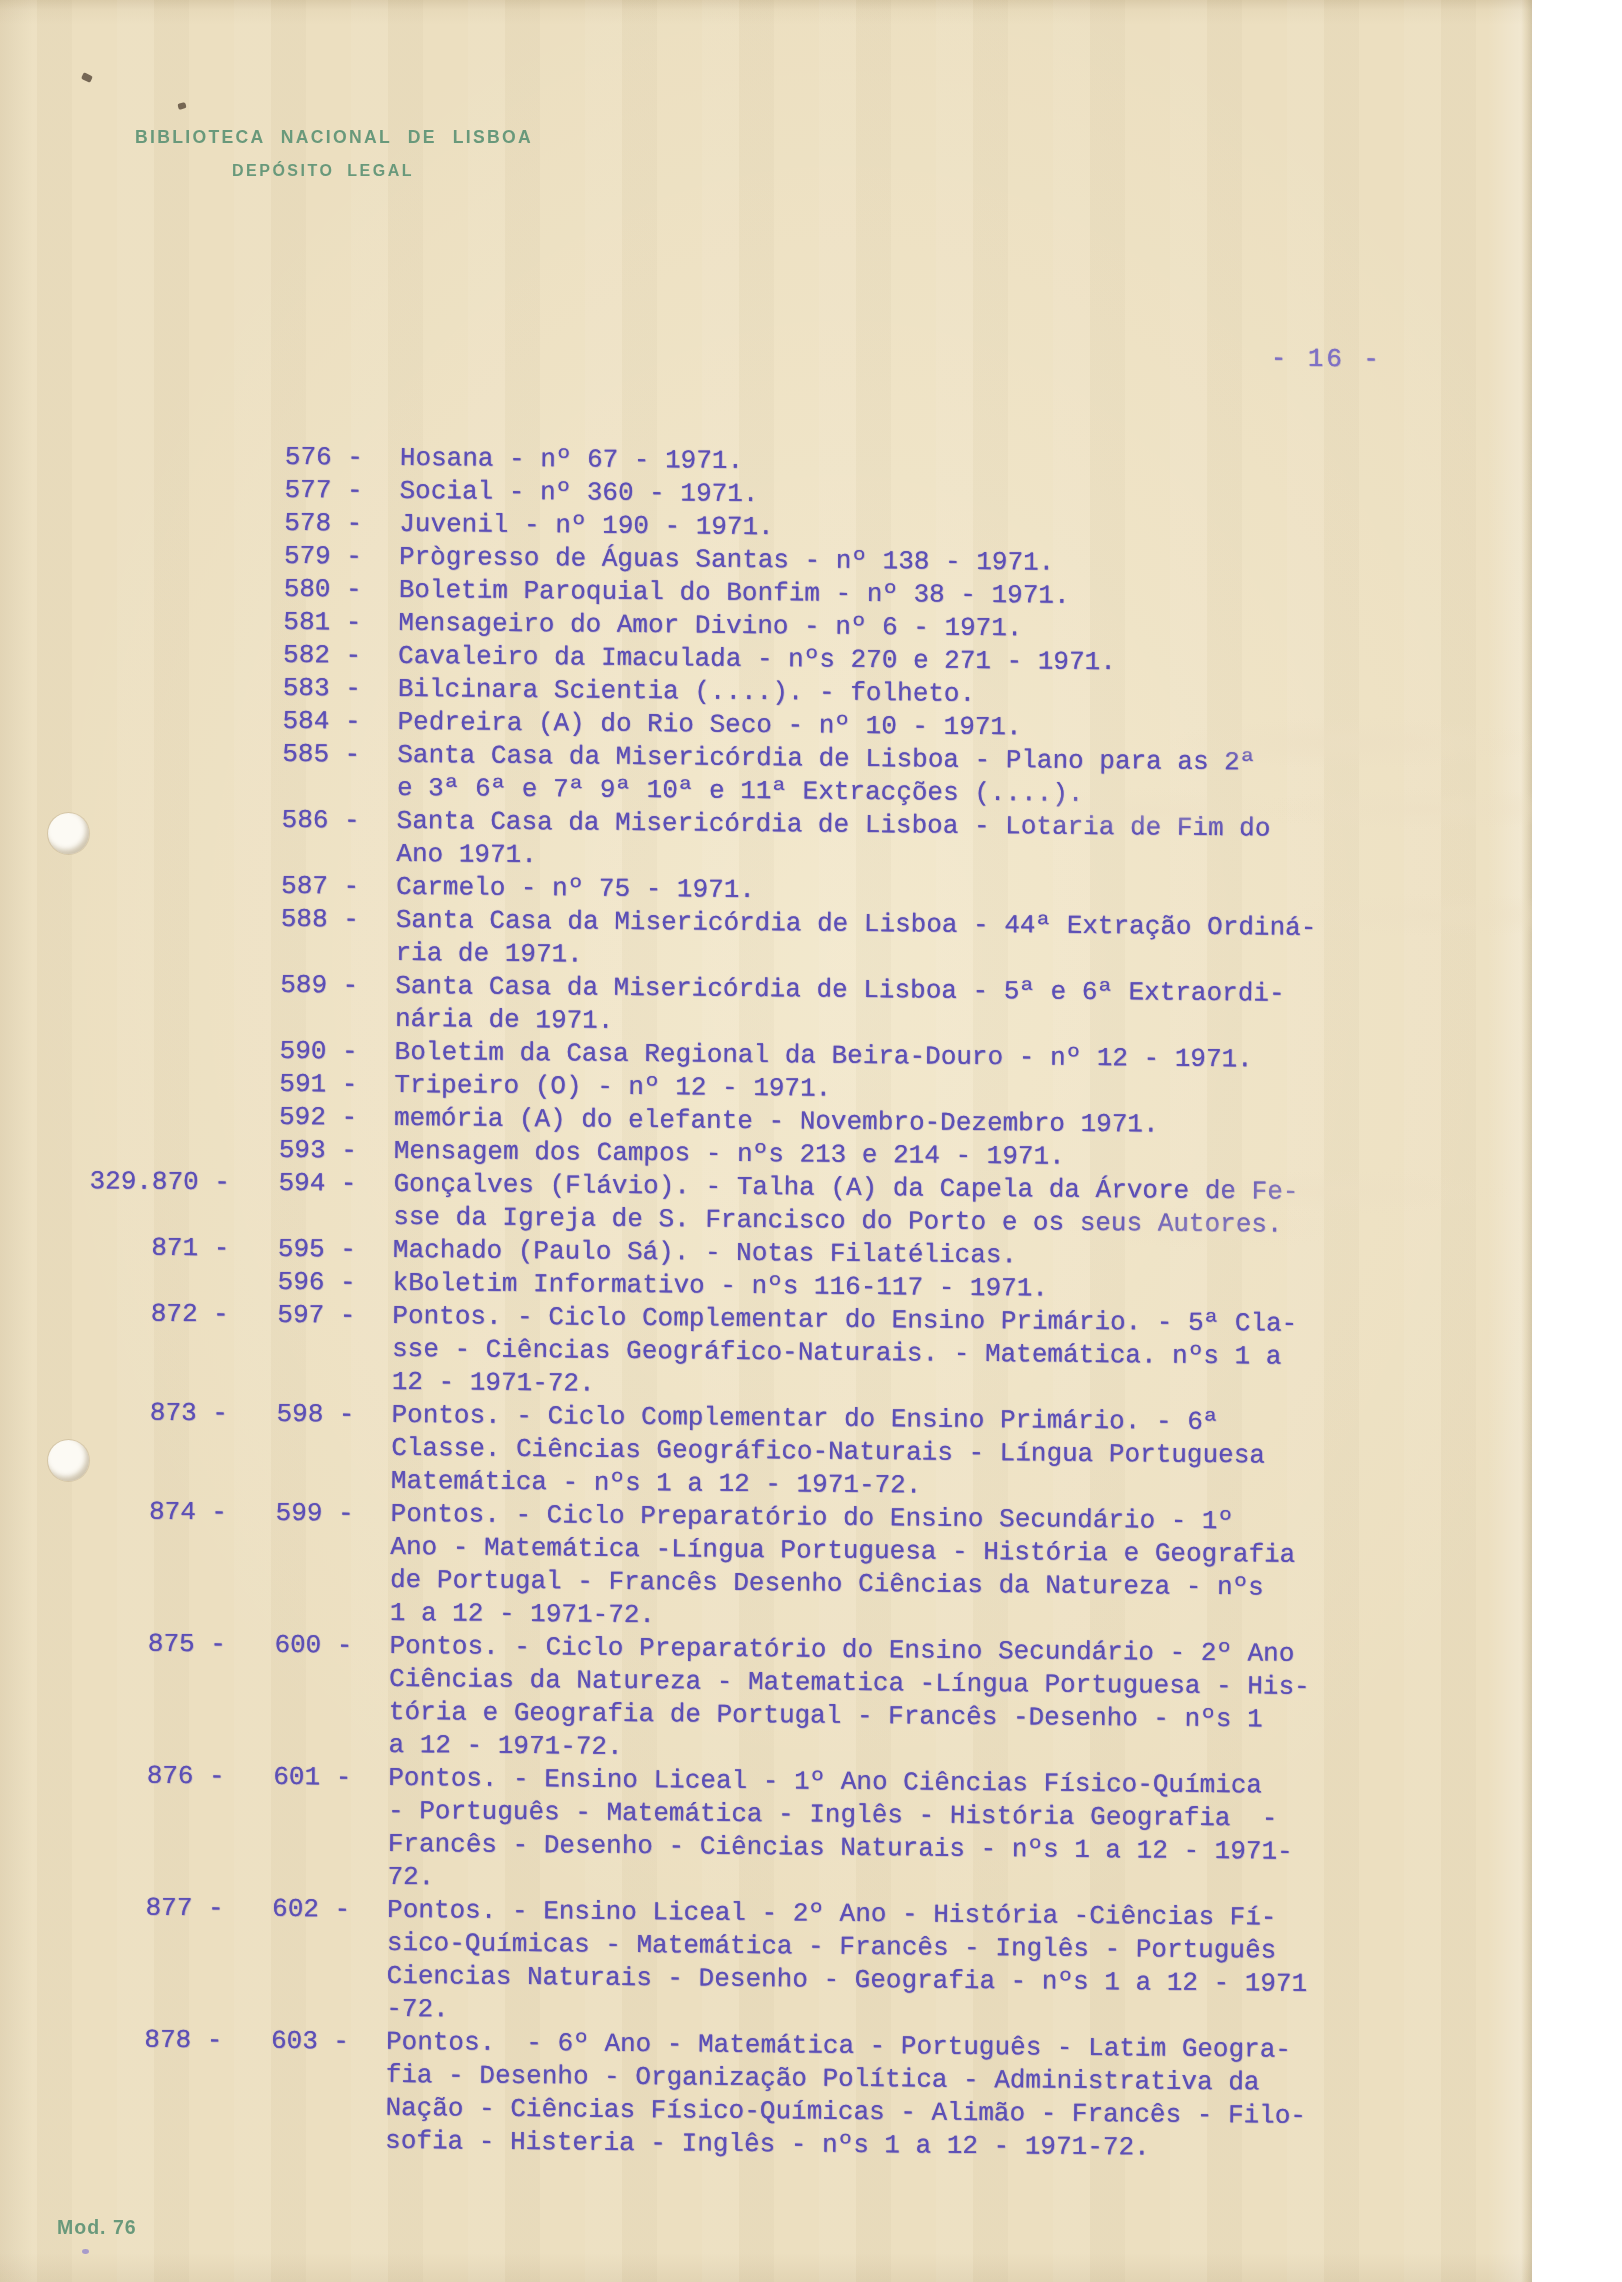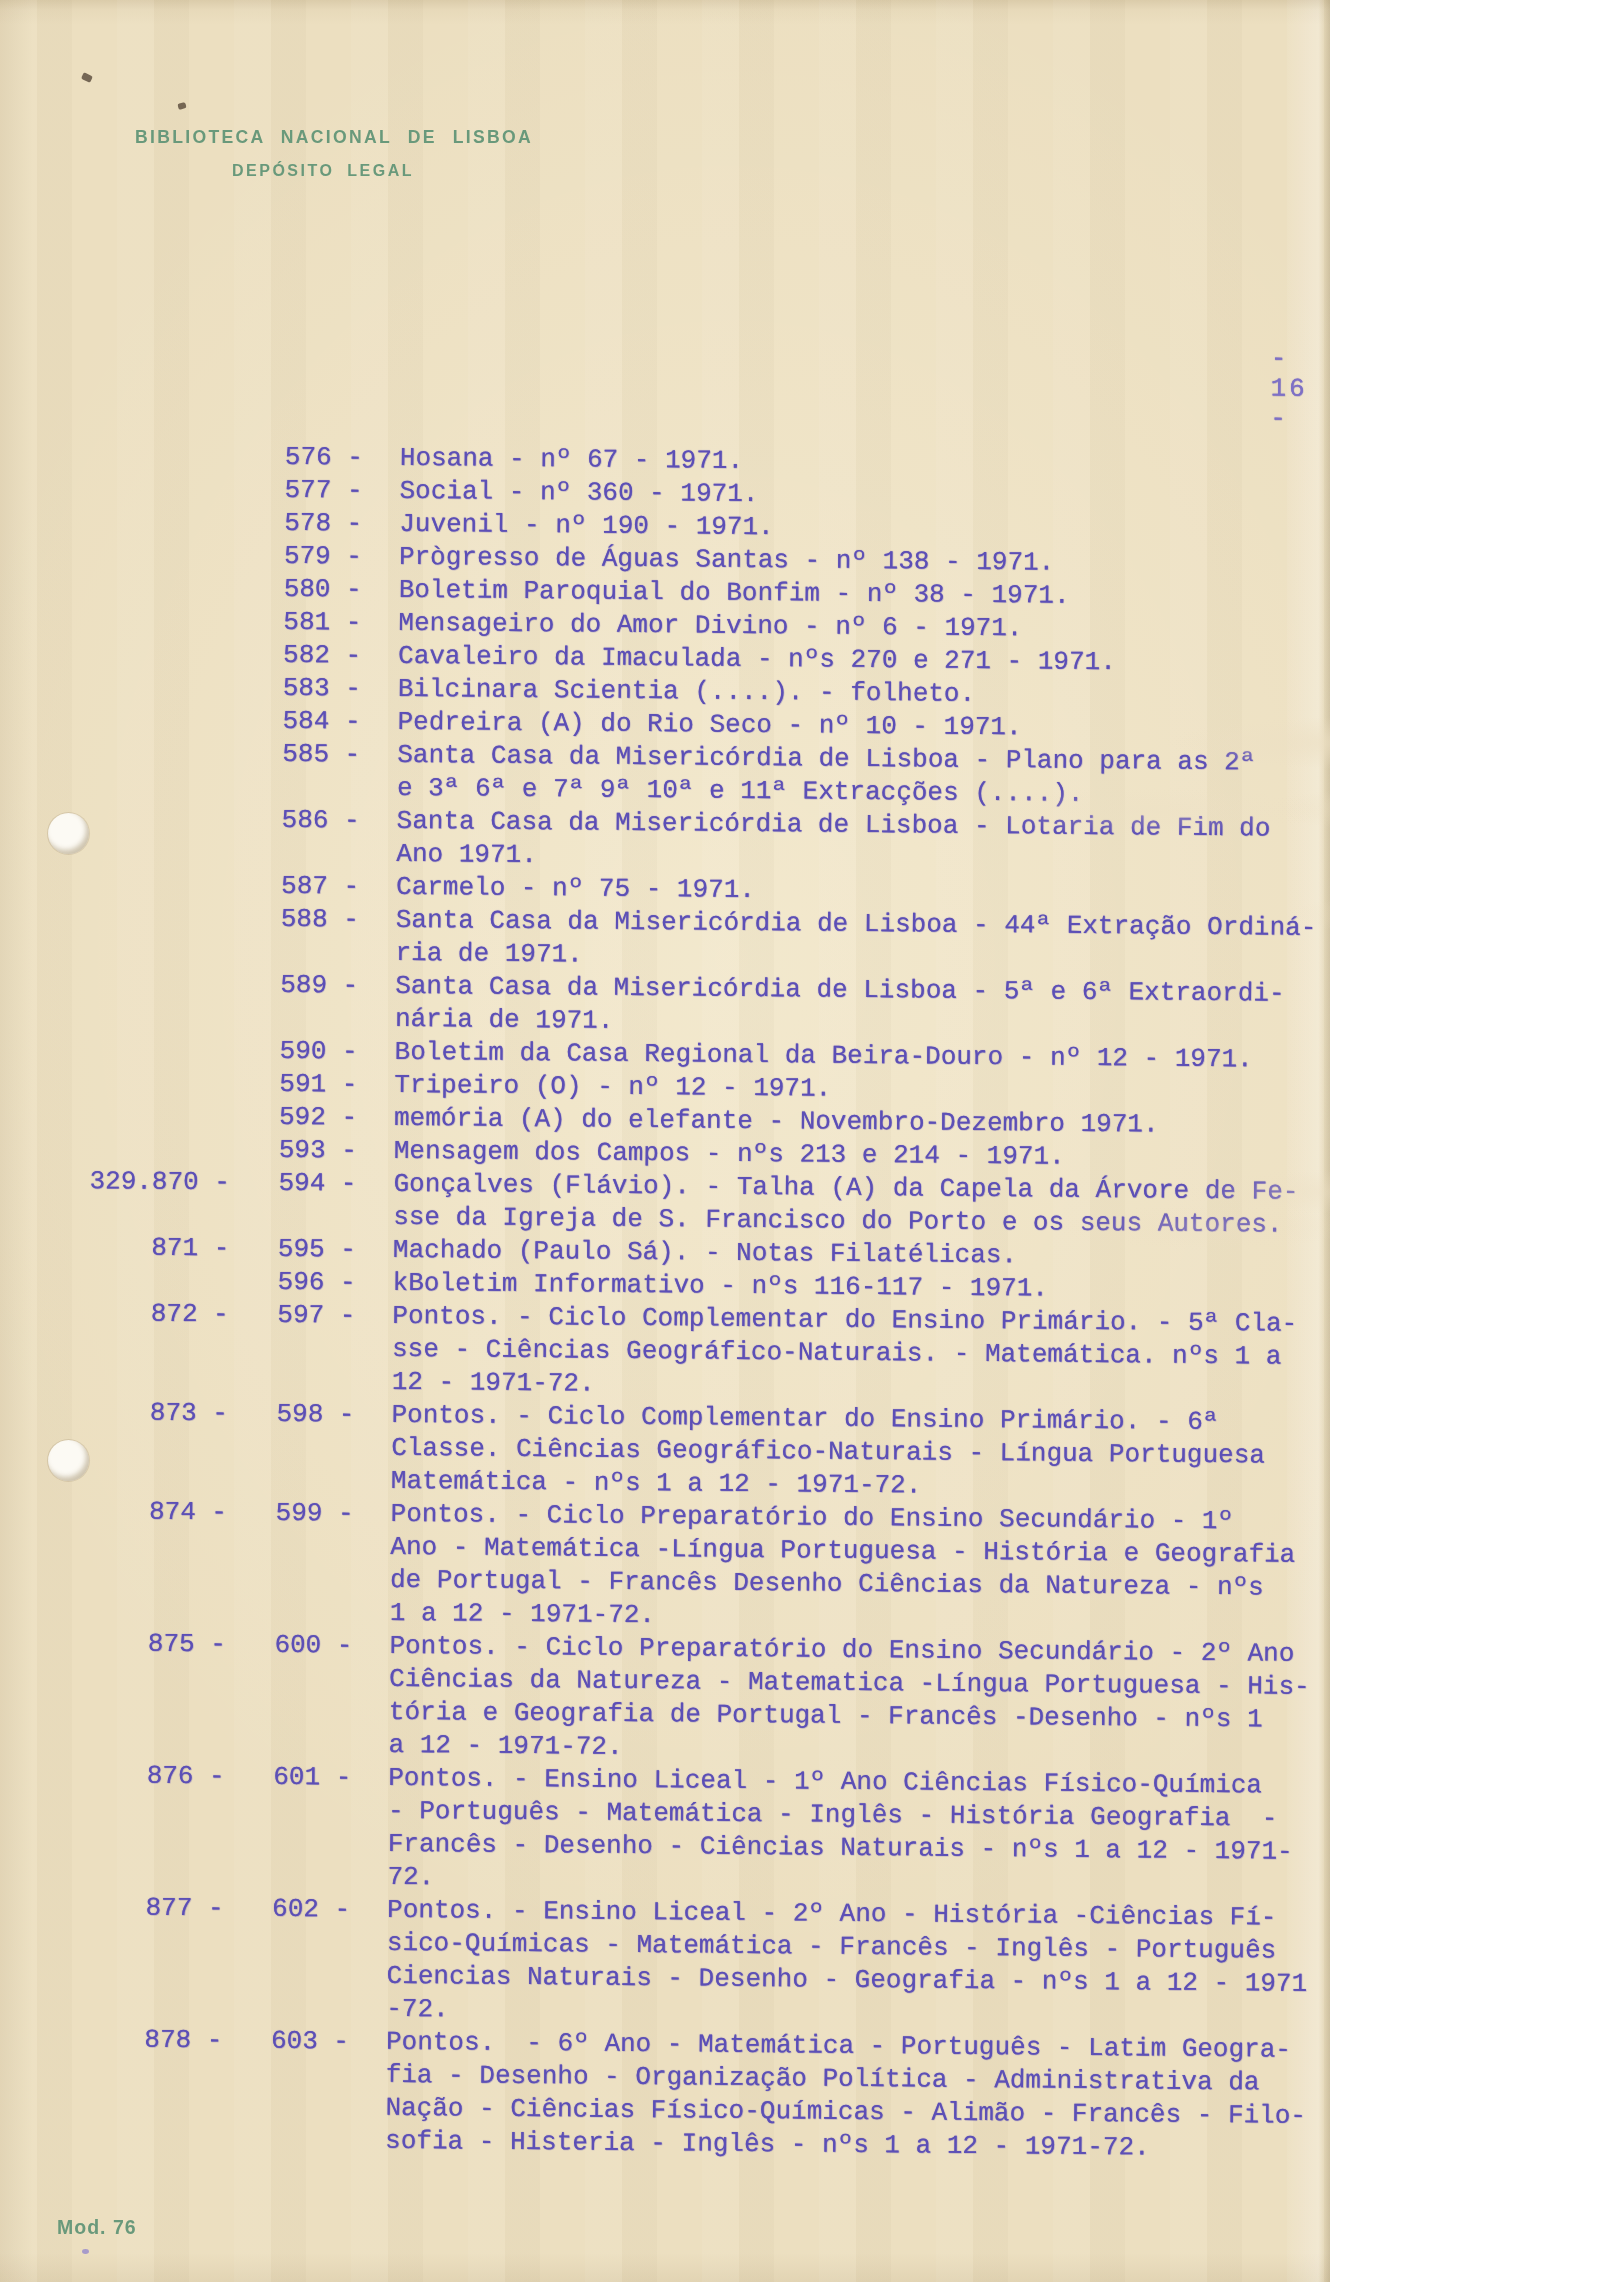--- a/index.html
+++ b/index.html
@@ -3,21 +3,21 @@
 <meta charset="utf-8">
 <style>
   html, body {
     margin: 0; padding: 0;
     width: 1623px; height: 2282px;
     overflow: hidden;
     font-family: "Liberation Sans", sans-serif;
   }
   .paper {
     position: relative;
-    width: 1330px; height: 2282px;
+    width: 1532px; height: 2282px;
     background:
       radial-gradient(ellipse 1170px 1463px at 55% 42%, rgba(255,250,230,0.35), rgba(0,0,0,0) 70%),
       linear-gradient(180deg, rgba(140,115,70,0.18) 0px, rgba(140,115,70,0.05) 9.8px, rgba(0,0,0,0) 25px),
       linear-gradient(90deg, rgba(140,115,70,0.12) 0px, rgba(0,0,0,0) 33px),
       linear-gradient(270deg, rgba(110,95,60,0.22) 0px, rgba(110,95,60,0.06) 5.9px, rgba(255,255,255,0.25) 11.7px, rgba(0,0,0,0) 45px),
       linear-gradient(0deg, rgba(140,115,70,0.10) 0px, rgba(0,0,0,0) 29px),
       #ecdfc0;
     text-decoration: underline;
   }
   .streaks {

